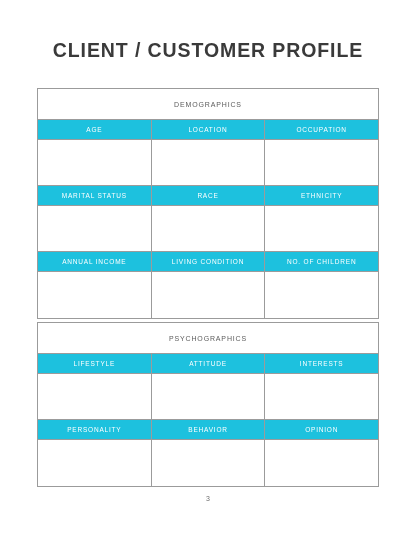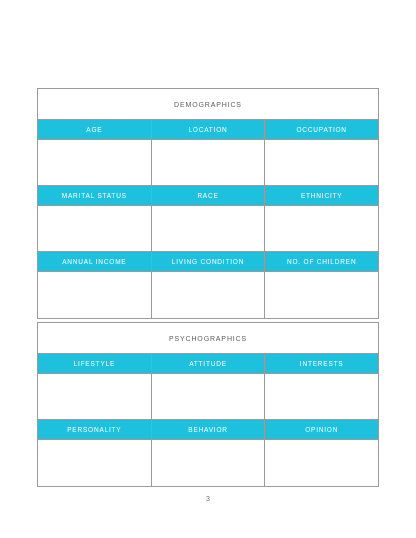--- a/index.html
+++ b/index.html
@@ -117,20 +117,21 @@
     font-size: 7px;
     color: #6d6d6d;
     letter-spacing: 0.3px;
   }
 </style>
 </head>
 <body>
 
 <div class="page">
 
+  <div class="doc-title">CLIENT / CUSTOMER PROFILE</div>
 
   <div class="table" id="table-demographics">
 
     <div class="section-title-row">
       <span class="section-title">DEMOGRAPHICS</span>
     </div>
 
     <div class="label-row">
       <div class="label-cell">
         <span class="label-text">AGE</span>

